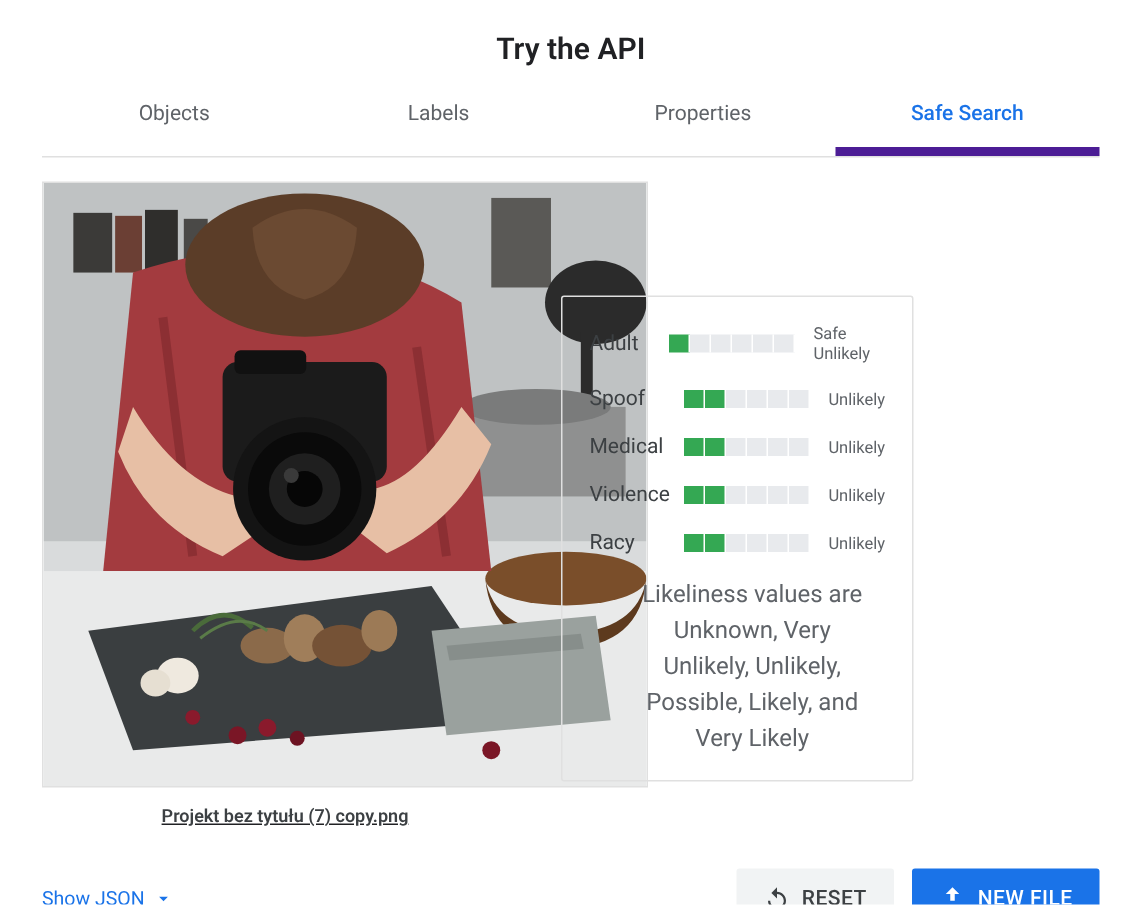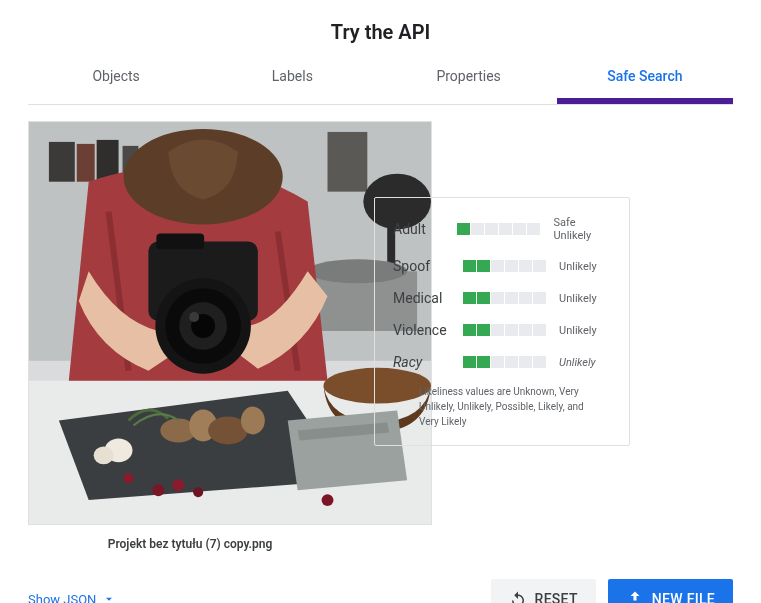--- a/index.html
+++ b/index.html
@@ -36,51 +36,51 @@
   .tab.active {
     color: #1a73e8;
     border-bottom: 6px solid #4c1d95;
     font-weight: 500;
   }
   .content {
     display: flex;
     gap: 22px;
     align-items: flex-start;
   }
-  .image-col { width: 324px; }
+  .image-col { width: 324px; text-decoration: underline; }
   .image-box {
     width: 404px;
     height: 404px;
     border: 1px solid #e0e0e0;
     display: flex;
     align-items: center;
     justify-content: center;
     overflow: hidden;
   }
   .image-box svg { width: 100%; height: 100%; display: block; }
   .filename {
     text-align: center;
     font-size: 12px;
     font-weight: 600;
     color: #3c4043;
     margin-top: 12px;
   }
   .panel {
     border: 1px solid #e0e0e0;
     border-radius: 2px;
-    width: 256px;
+    width: 235px;
     margin-top: 76px;
     padding: 18px 18px 16px 18px;
   }
   .row {
     display: flex;
     align-items: center;
     margin-bottom: 16px;
   }
-  .row:last-of-type { margin-bottom: 14px; font-style: italic; }
+  .row:last-of-type { margin-bottom: 14px; }
   .cat-label {
     width: 70px;
     font-size: 14px;
     color: #3c4043;
   }
   .bar {
     display: flex;
     gap: 0;
     margin-right: 12px;
   }
@@ -89,24 +89,25 @@
     height: 12px;
     background: #e8eaed;
     border-right: 1px solid #fff;
   }
   .seg.fill { background: #34a853; }
   .lik {
     font-size: 11px;
     color: #5f6368;
   }
   .caption {
-    font-size: 10px;
+    font-size: 16px;
     color: #5f6368;
     line-height: 1.5;
     padding: 0 6px 0 26px;
+    text-align: center;
   }
   .footer {
     display: flex;
     justify-content: space-between;
     align-items: center;
     margin-top: 28px;
   }
   .show-json {
     color: #1a73e8;
     font-size: 13px;

